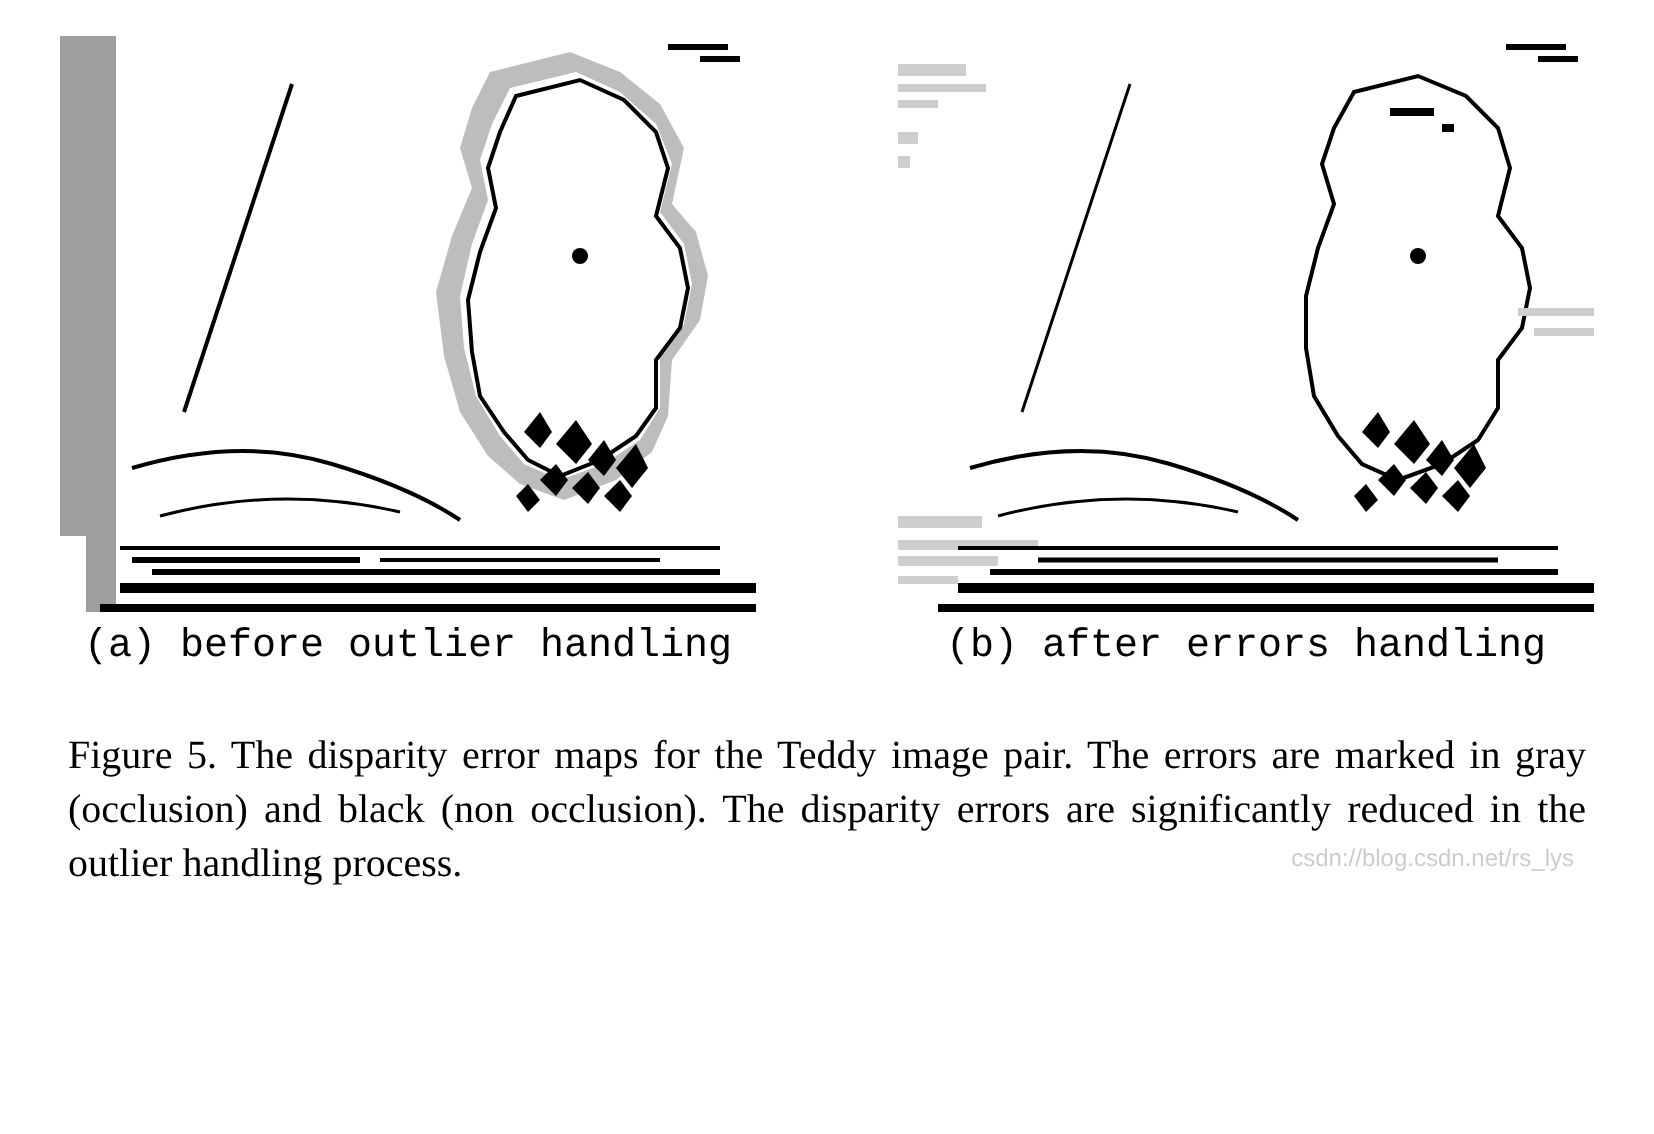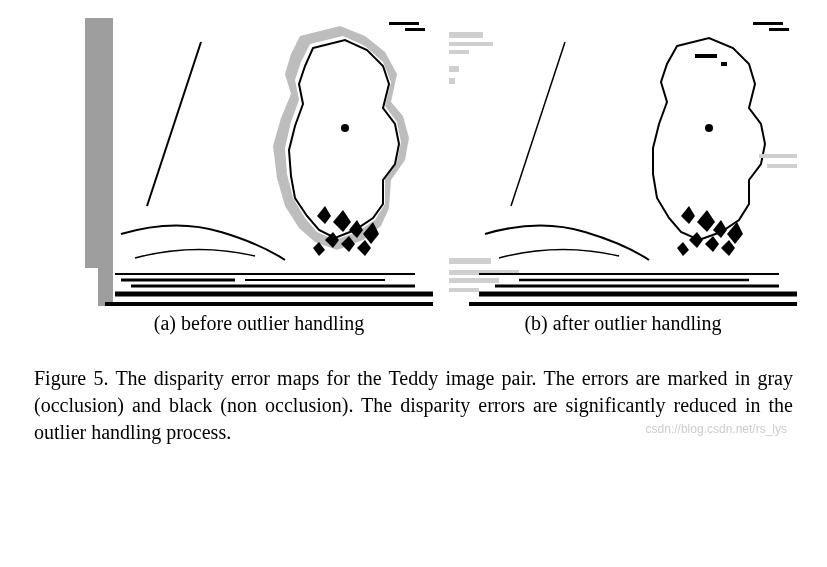--- a/index.html
+++ b/index.html
@@ -7,23 +7,24 @@
     padding: 18px 30px;
     font-family: "Times New Roman", Times, serif;
     font-size: 20px;
     color: #000;
     background: #fff;
     width: 827px;
     box-sizing: border-box;
   }
   .figure-row {
     display: flex;
-    justify-content: flex-end;
+    justify-content: space-between;
     gap: 16px;
     margin-bottom: 6px;
+    font-family: Liberation Mono, monospace;
   }
   .subfig {
     display: flex;
     flex-direction: column;
     align-items: center;
   }
   .img-box {
     width: 348px;
     height: 290px;
     background: #fff;
@@ -159,21 +160,21 @@
             <line x1="20" y1="286" x2="348" y2="286" stroke-width="4"></line>
           </g>
 
           <rect x="304" y="4" width="30" height="3" fill="#000"></rect>
           <rect x="320" y="10" width="20" height="3" fill="#000"></rect>
 
           <rect x="310" y="136" width="38" height="4" fill="#cfcfcf"></rect>
           <rect x="318" y="146" width="30" height="4" fill="#cfcfcf"></rect>
         </svg>
       </div>
-      <div class="subcaption">(b) after outlier handling</div>
+      <div class="subcaption">(b) after errors handling</div>
     </div>
 
   </div>
 
   <div class="caption">Figure 5. The disparity error maps for the Teddy image pair. The errors are marked in gray (occlusion) and black (non occlusion). The disparity errors are significantly reduced in the outlier handling process.</div>
 
   <div class="watermark">csdn://blog.csdn.net/rs_lys</div>
 
 </div>
 

